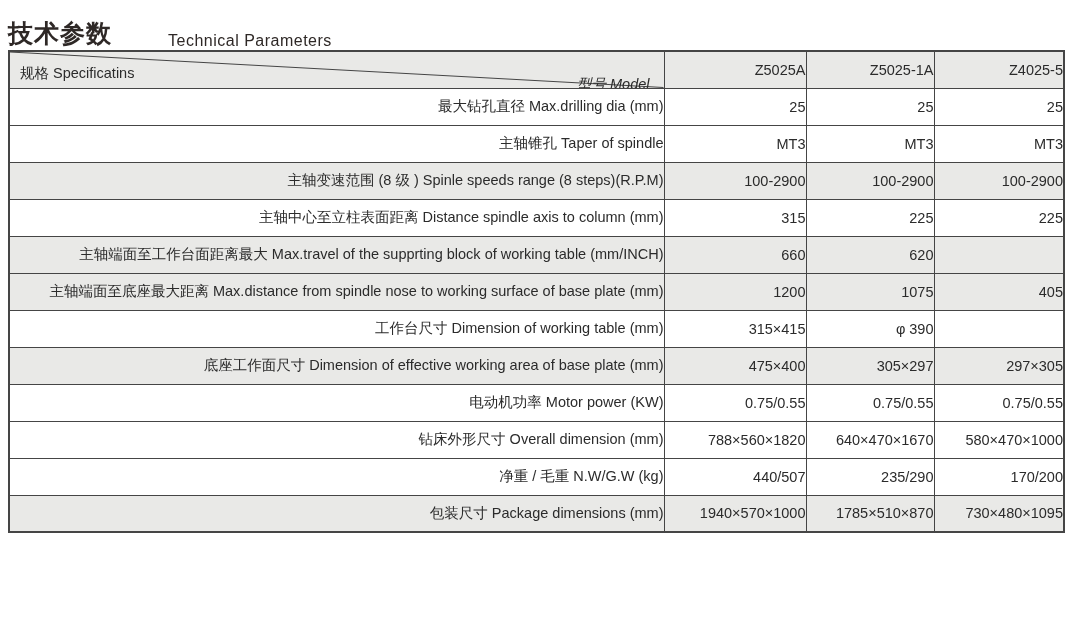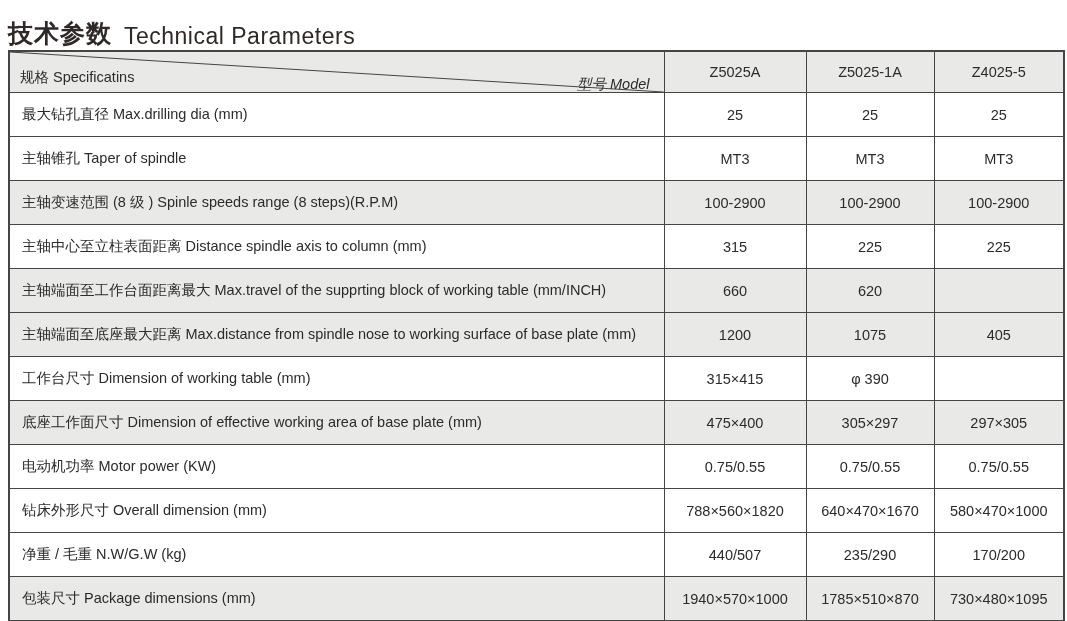--- a/index.html
+++ b/index.html
@@ -17,38 +17,39 @@
     color:var(--text);
     overflow:hidden;
   }
   .page-title{
     margin:8px 0 0 8px;
     height:42px;
     display:flex;align-items:flex-end;gap:12px;
     color:var(--title);
   }
   .page-title .zh{font-size:25px;font-weight:bold;letter-spacing:1px;}
-  .page-title .en{font-size:23px;font-weight:500;letter-spacing:0.5px;}
+  .page-title .en{font-size:16px;font-weight:500;letter-spacing:0.5px;margin-left:44px;}
 
   table.params{
     margin-left:8px;
     width:1055px;
     border-collapse:collapse;
     table-layout:fixed;
     border:2px solid var(--border);
   }
   table.params td, table.params th{
     border:1px solid var(--border);
     height:37px;
-    padding:12px;
+    padding:0;
     font-weight:normal;
     font-size:14.5px;
     color:var(--text);
     overflow:hidden;
     white-space:nowrap;
+    text-align:right;
   }
   col.c-label{width:655px;}
   col.c-m1{width:142px;}
   col.c-m2{width:128px;}
   col.c-m3{width:130px;}
 
   tr.shaded td, tr.shaded th{background:var(--shade);}
 
   td.label-cell{ text-align:left; padding-left:10px; }
   td.value-cell, th.model-cell{ text-align:center; }

